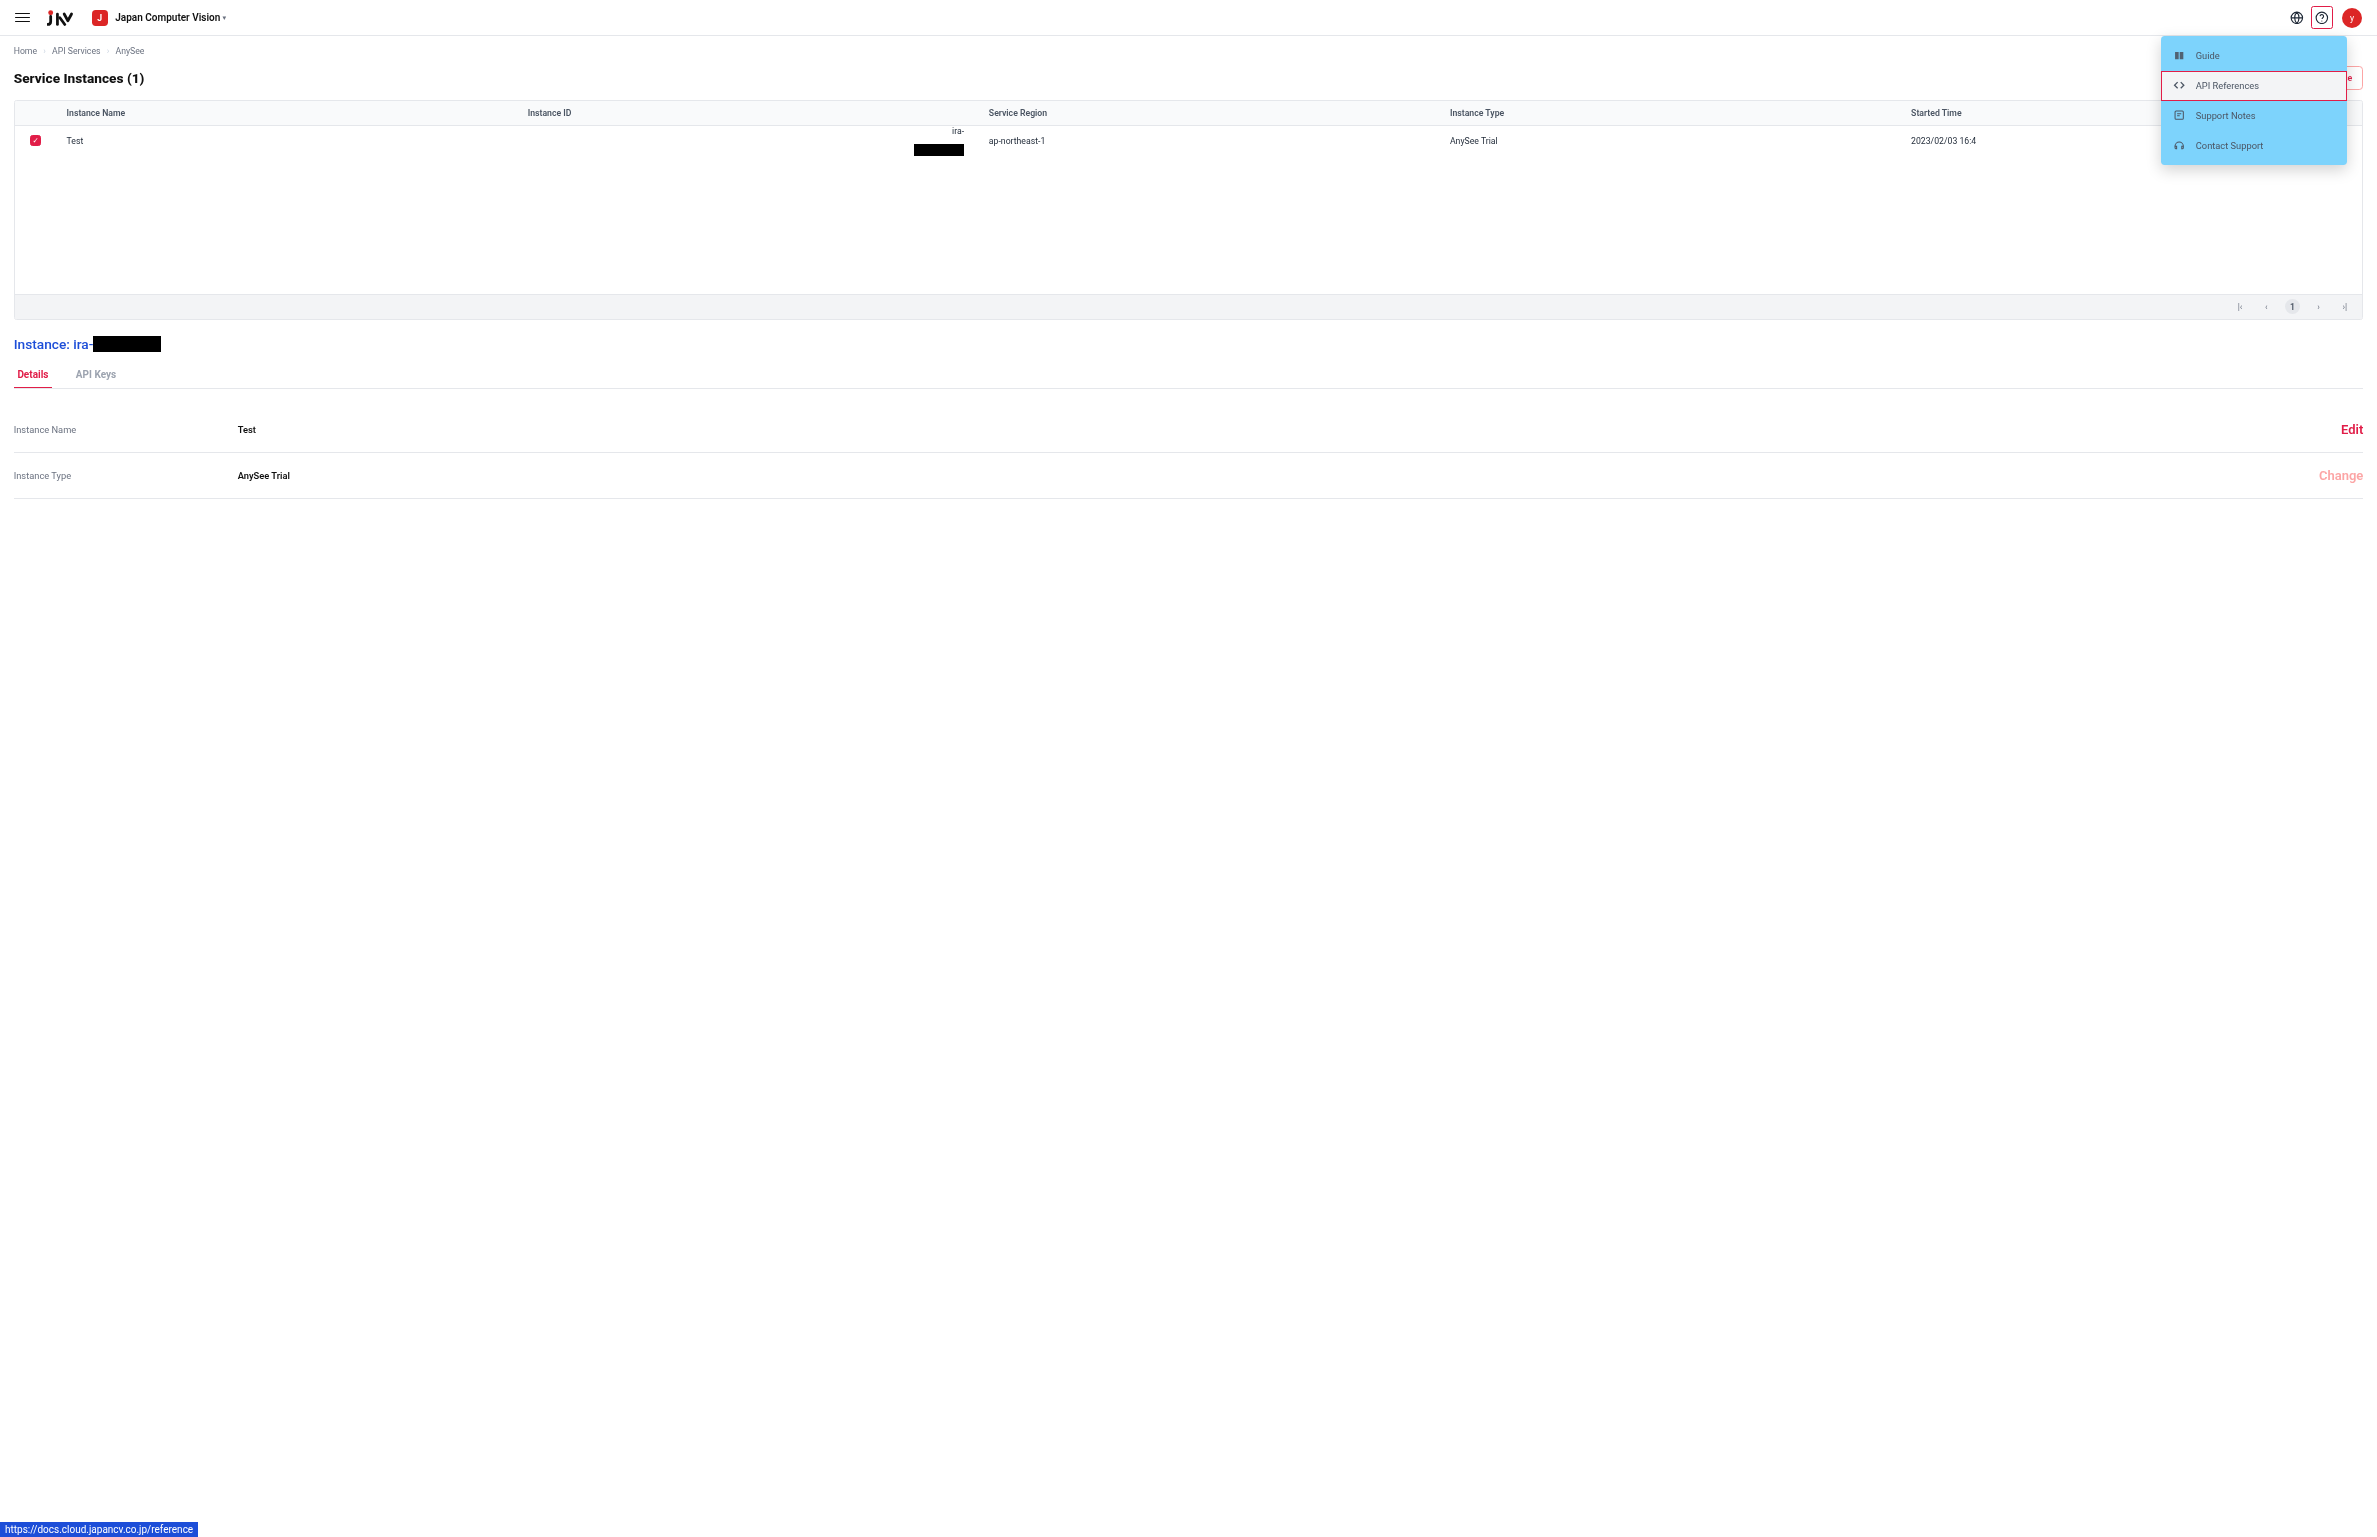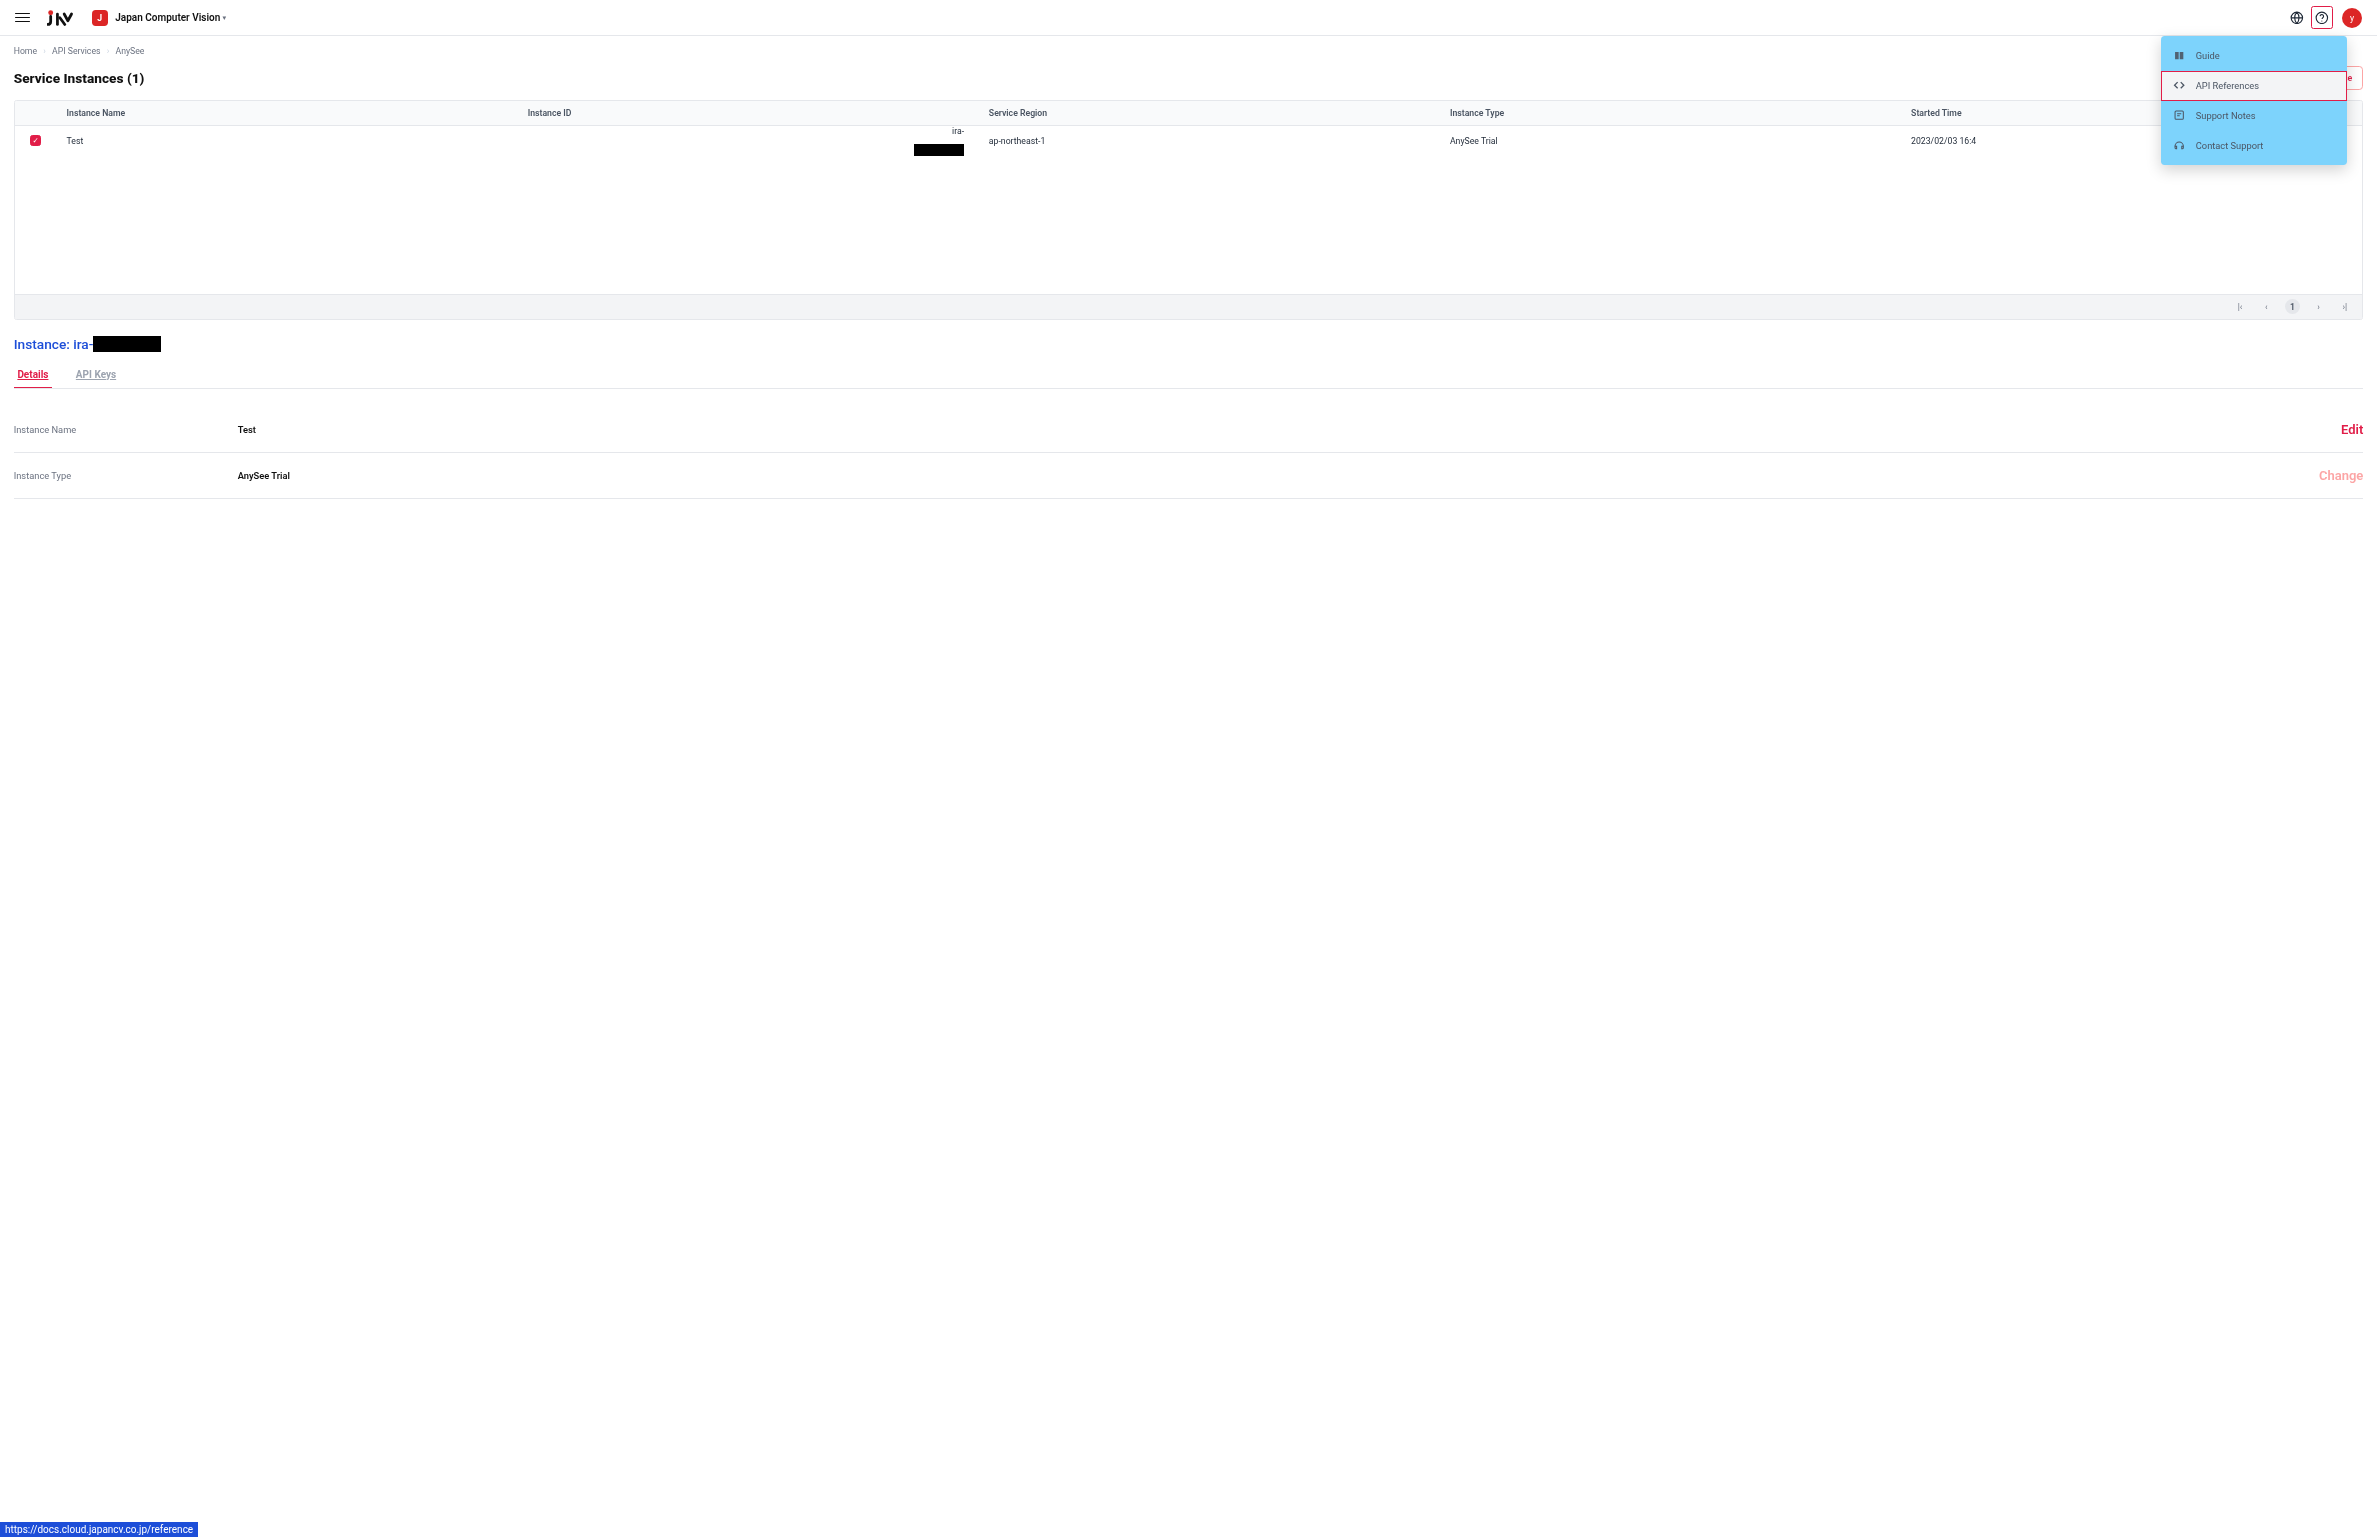--- a/index.html
+++ b/index.html
@@ -74,21 +74,21 @@
   .redact { background: #000; height: 12.4px; width: 50px; display: inline-block; }
   .pager {
     height: 25px; background: #f3f4f6; display: flex; align-items: center; justify-content: flex-end;
     padding: 0 10px; gap: 11.2px; color: #6b7280; border-top: 0.6px solid #e5e7eb;
   }
   .pager .pg { width:15px; height:15px; display:flex; align-items:center; justify-content:center; cursor:pointer; }
   .pager .pg.current { background: #e5e7eb; border-radius: 50%; color: #4b5563; font-weight:600; }
   .instance-title { font-size: 13.7px; font-weight: 500; color: #1d4ed8; margin-top: 16px; display:flex; align-items:center; gap:0; }
   .instance-title .redact { height: 16px; width: 68px; }
   .tabs { display: flex; gap: 20px; border-bottom: 0.6px solid #e5e7eb; margin-top: 11.2px; }
-  .tab { padding: 6.2px 3.7px 7.5px 3.7px; font-size: 10px; font-weight: 700; color: #9ca3af; cursor:pointer; border-bottom: 1.9px solid transparent; text-decoration: underline; }
+  .tab { padding: 6.2px 3.7px 7.5px 3.7px; font-size: 10px; font-weight: 700; color: #9ca3af; cursor:pointer; border-bottom: 1.9px solid transparent; }
   .tab.active { color: #e11d48; border-bottom-color: #e11d48; }
   .detail-list { margin-top: 17.4px; }
   .detail-row {
     display: grid; grid-template-columns: 224px 1fr auto;
     align-items: center; padding: 15px 0; border-bottom: 0.6px solid #e5e7eb;
   }
   .detail-label { color: #6b7280; font-size: 9.3px; }
   .detail-value { color: #111; font-weight: 600; font-size: 9.3px; }
   .detail-action { color: #e11d48; font-weight: 600; font-size: 13px; cursor:pointer; }
   .detail-action.disabled { color: #fca5a5; cursor: default; }

